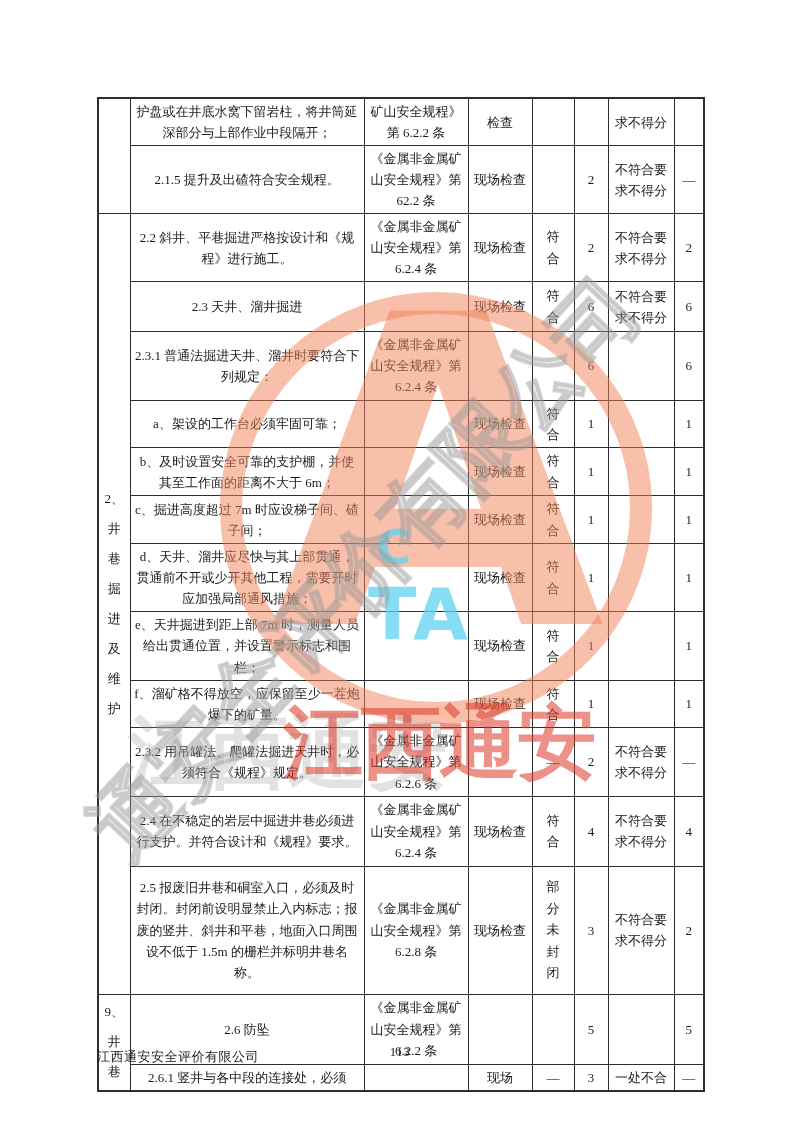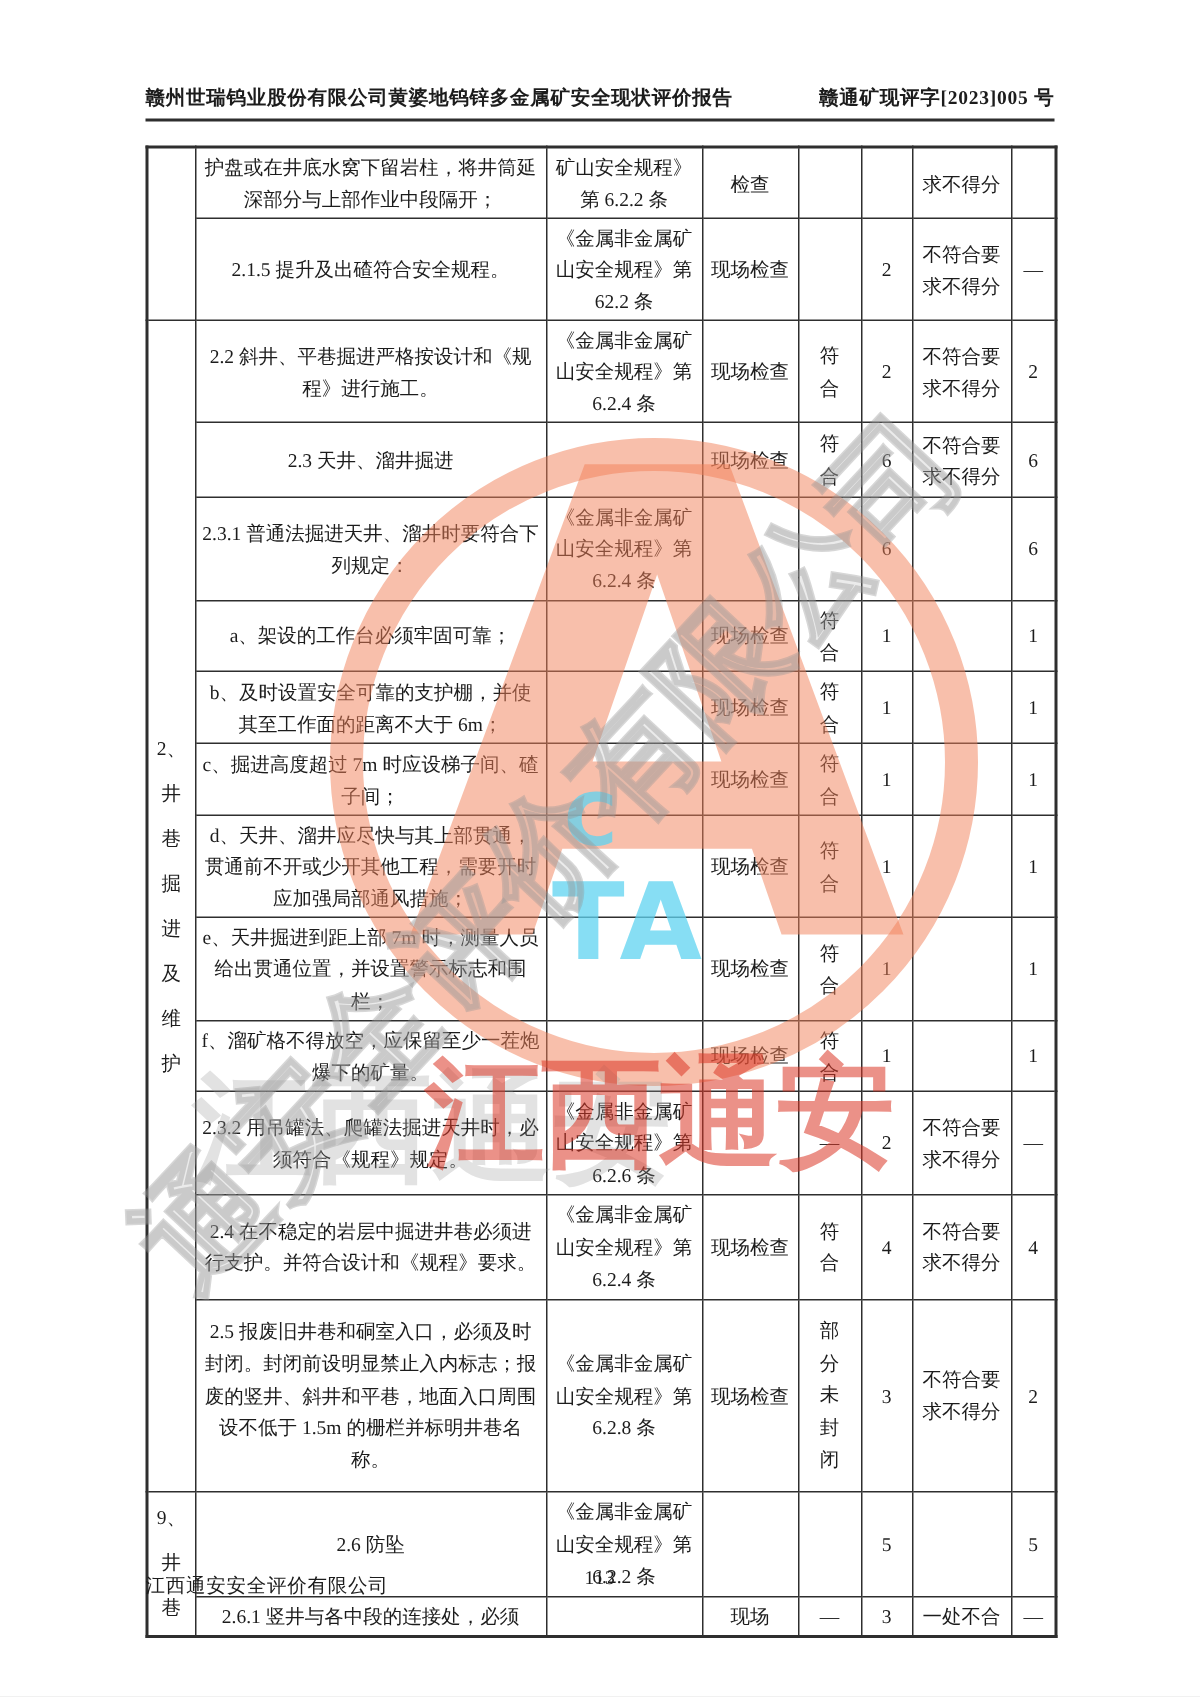--- a/index.html
+++ b/index.html
@@ -73,24 +73,20 @@
     color:rgba(165,165,165,.22);
     -webkit-text-stroke:2px rgba(150,150,150,.38);
     transform:rotate(-47deg);transform-origin:left bottom;
   }
 </style>
 </head>
 <body>
 
 <div class="page">
 
-  <div class="doc-header">
-    <span>赣州世瑞钨业股份有限公司黄婆地钨锌多金属矿安全现状评价报告</span>
-    <span>赣通矿现评字[2023]005 号</span>
-  </div>
 
   <table class="audit">
     <colgroup>
       <col style="width:32px">
         <col style="width:234px">
         <col style="width:104px">
       <col style="width:64px">
         <col style="width:42px">
         <col style="width:34px">
       <col style="width:66px">

